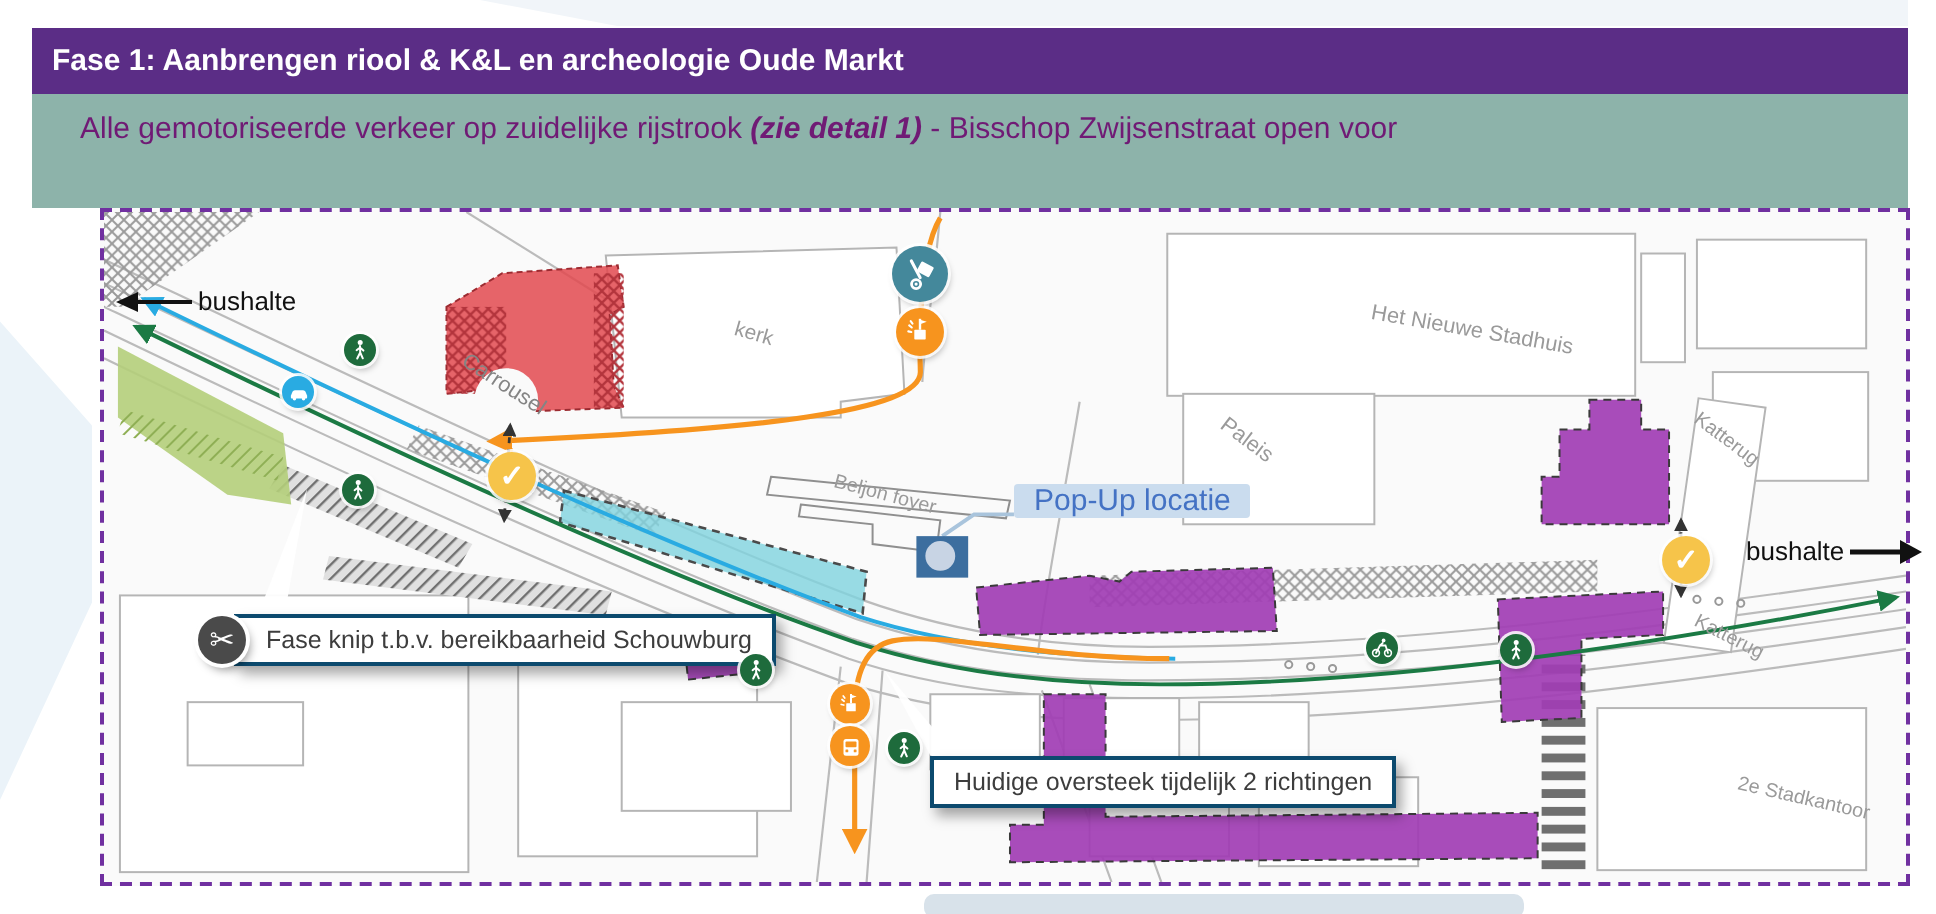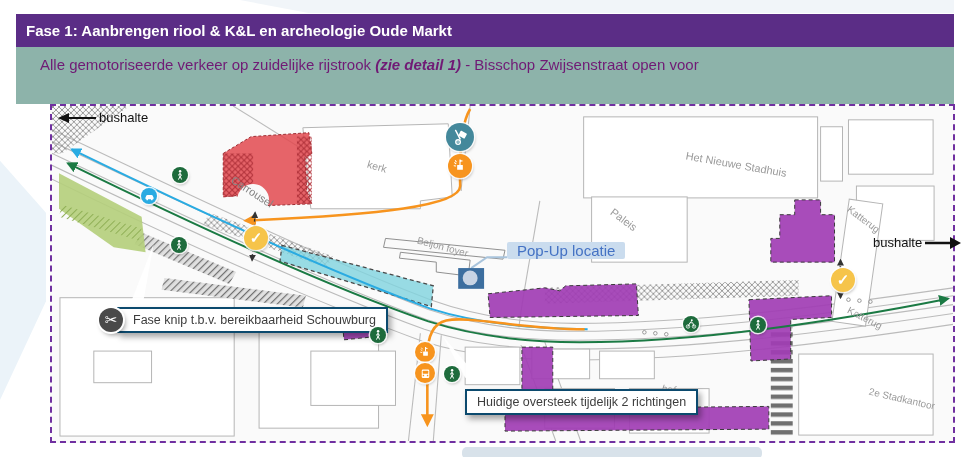--- a/index.html
+++ b/index.html
@@ -24,21 +24,21 @@
   
   .map{position:absolute;left:50px;top:104px;width:905px;height:339px;box-sizing:border-box;
        border:2px dashed var(--border-purple);background:#FAFAFA;}
   .map svg{display:block;width:100%;height:100%;}
   
   .cicon{position:absolute;border-radius:50%;display:flex;align-items:center;justify-content:center;
          color:#fff;box-shadow:0 0 0 1.5px rgba(255,255,255,.85),1px 2px 3px rgba(0,0,0,.25);}
   .cicon svg{display:block;}
   .check{background:var(--check-yellow);font-weight:bold;}
   
-  .busstop{position:absolute;display:flex;align-items:center;gap:3px;color:#111;font-size:13px;}
+  .busstop{position:absolute;display:flex;align-items:center;gap:3px;color:#111;font-size:13px;margin-top:33px;}
   .whitebox{position:absolute;background:#fff;border:2px solid #0c4a6e;color:#3d3d3d;font-size:12.5px;
             padding:4px 10px;white-space:nowrap;box-shadow:3px 4px 6px rgba(0,0,0,.35);}
   .popup-label{position:absolute;background:var(--popup-bg);color:var(--popup-blue);font-size:15px;
                padding:0 10px;border-radius:2px;white-space:nowrap;}
   .scissors-circle{background:var(--scissors-dark);box-shadow:0 0 0 2px #fff,2px 3px 5px rgba(0,0,0,.4);
                    font-size:15px;z-index:5;}
 </style>
 </head>
 <body>
 
@@ -204,21 +204,21 @@
       </svg>
   </div>
 
   <div class="popup-label" style="left:507px;top:242px;">Pop-Up locatie</div>
 
   <div class="cicon scissors-circle" style="left:99px;top:308px;width:24px;height:24px;">
       <span>✂</span>
     </div>
   <div class="whitebox" style="left:117px;top:307px;padding-left:14px;">Fase knip t.b.v. bereikbaarheid Schouwburg</div>
 
-  <div class="whitebox" style="left:465px;top:389px;">Huidige oversteek tijdelijk 2 richtingen</div>
+  <div class="whitebox" style="left:465px;top:378px;">Huidige oversteek tijdelijk 2 richtingen</div>
 
   <svg width="0" height="0" style="position:absolute">
     <defs>
       <symbol id="i-person" viewBox="0 0 24 24">
         <circle cx="12.2" cy="4.6" r="2.5" fill="#fff"></circle>
         <path d="M12,8 L12.2,14.5 M12,9.5 L8.6,12.2 M12,9.5 L15.4,12.6 M12.2,14.5 L9.2,20.5 M12.2,14.5 L14.8,20.3" stroke="#fff" stroke-width="2" fill="none" stroke-linecap="round"></path>
       </symbol>
       <symbol id="i-bike" viewBox="0 0 24 24">
         <circle cx="6" cy="17" r="3.4" stroke="#fff" stroke-width="1.6" fill="none"></circle>
         <circle cx="18" cy="17" r="3.4" stroke="#fff" stroke-width="1.6" fill="none"></circle>

